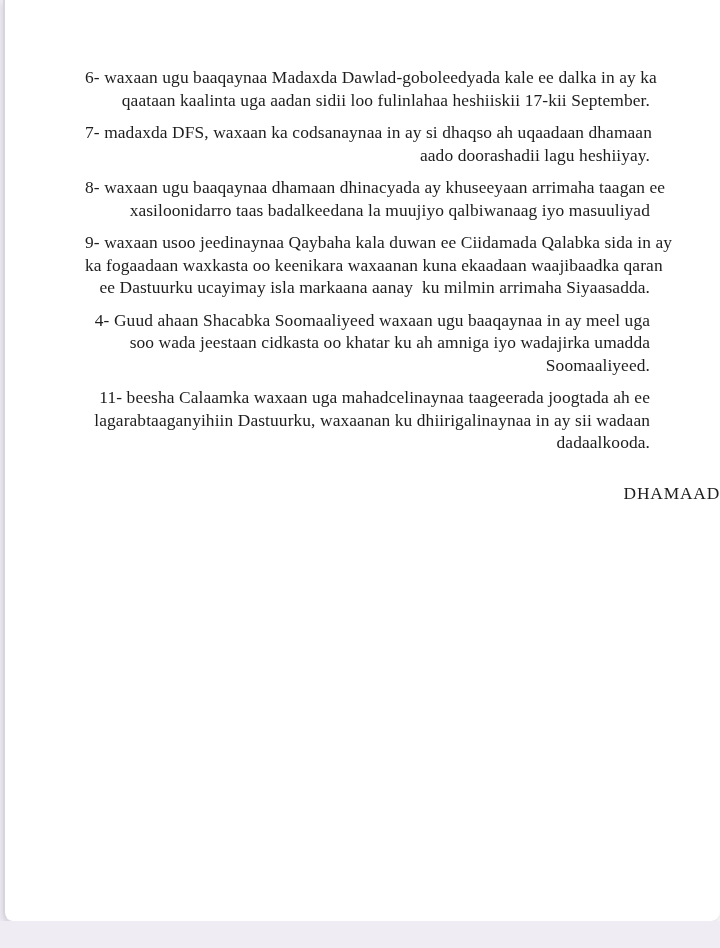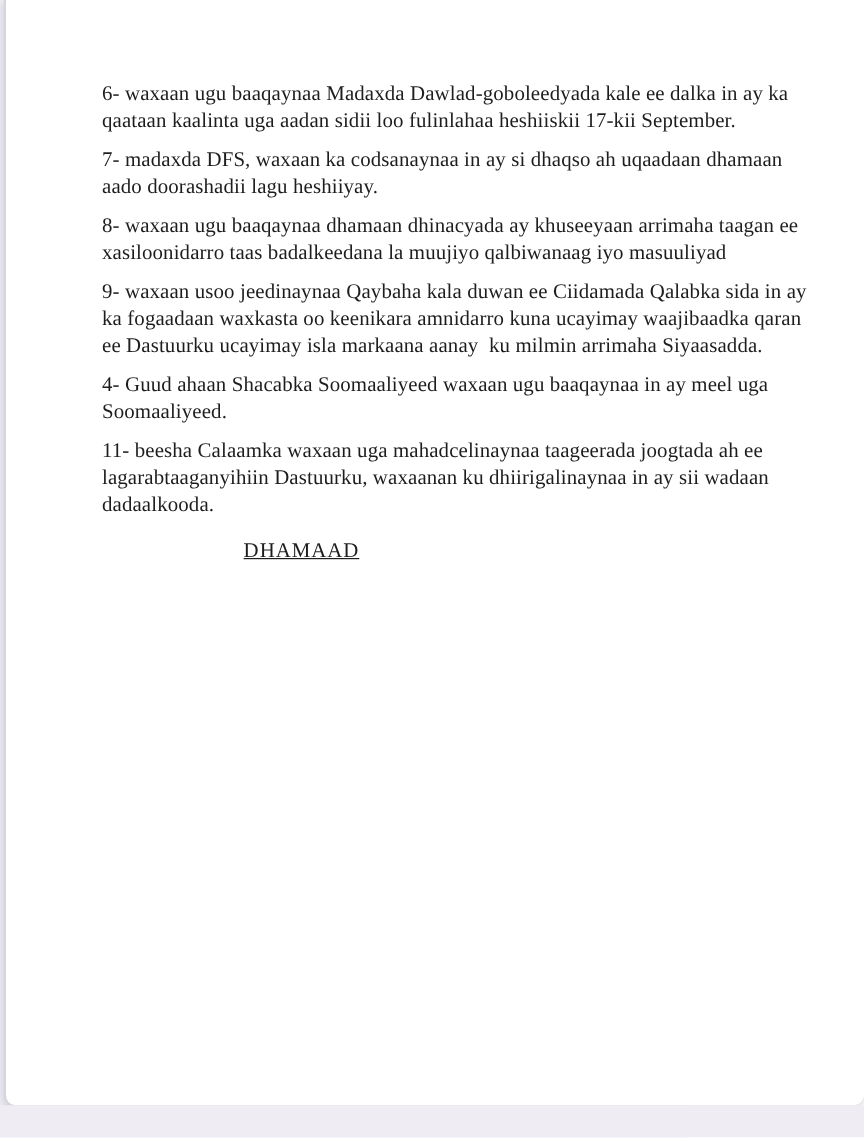--- a/index.html
+++ b/index.html
@@ -9,20 +9,21 @@
     height: 948px;
     background: #ffffff;
     font-family: "Liberation Serif", "DejaVu Serif", serif;
     overflow: hidden;
   }
   .backdrop {
     position: relative;
     width: 572px;
     height: 948px;
     background: #efecf3;
+    text-align: right;
   }
   .paper {
     position: absolute;
     left: 3px;
     top: 0;
     width: 717px;
     height: 921px;
     background: #ffffff;
     border-left: 2px solid #d7d6dd;
     border-radius: 0 0 9px 9px;
@@ -37,26 +38,25 @@
     line-height: 22.5px;
   }
   .paragraph {
     margin: 0 0 10px 0;
   }
   .line {
     white-space: pre;
     letter-spacing: 0.1px;
   }
   .closing {
-    margin-top: 17px;
+    margin-top: 29px;
     margin-left: 198px;
     font-size: 17.4px;
     letter-spacing: 0.8px;
     color: #1d1d1d;
-    text-decoration: underline;
   }
   .bottom-strip {
     position: absolute;
     left: 0;
     bottom: 0;
     width: 720px;
     height: 27px;
     background: #efecf3;
   }
 </style>
@@ -73,25 +73,26 @@
         <div class="paragraph">
           <div class="line">7- madaxda DFS, waxaan ka codsanaynaa in ay si dhaqso ah uqaadaan dhamaan</div>
           <div class="line">aado doorashadii lagu heshiiyay.</div>
         </div>
         <div class="paragraph">
           <div class="line">8- waxaan ugu baaqaynaa dhamaan dhinacyada ay khuseeyaan arrimaha taagan ee</div>
           <div class="line">xasiloonidarro taas badalkeedana la muujiyo qalbiwanaag iyo masuuliyad</div>
         </div>
         <div class="paragraph">
           <div class="line">9- waxaan usoo jeedinaynaa Qaybaha kala duwan ee Ciidamada Qalabka sida in ay</div>
-          <div class="line">ka fogaadaan waxkasta oo keenikara amnidarro kuna ucayimay waajibaadka qaran</div>
+          <div class="line">ka fogaadaan waxkasta oo keenikara waxaanan kuna ekaadaan waajibaadka qaran</div>
           <div class="line">ee Dastuurku ucayimay isla markaana aanay  ku milmin arrimaha Siyaasadda.</div>
         </div>
         <div class="paragraph">
           <div class="line">4- Guud ahaan Shacabka Soomaaliyeed waxaan ugu baaqaynaa in ay meel uga</div>
+          <div class="line">soo wada jeestaan cidkasta oo khatar ku ah amniga iyo wadajirka umadda</div>
           <div class="line">Soomaaliyeed.</div>
         </div>
         <div class="paragraph">
           <div class="line">11- beesha Calaamka waxaan uga mahadcelinaynaa taageerada joogtada ah ee</div>
           <div class="line">lagarabtaaganyihiin Dastuurku, waxaanan ku dhiirigalinaynaa in ay sii wadaan</div>
           <div class="line">dadaalkooda.</div>
         </div>
       </div>
     <div class="closing">DHAMAAD</div>
   </div>

